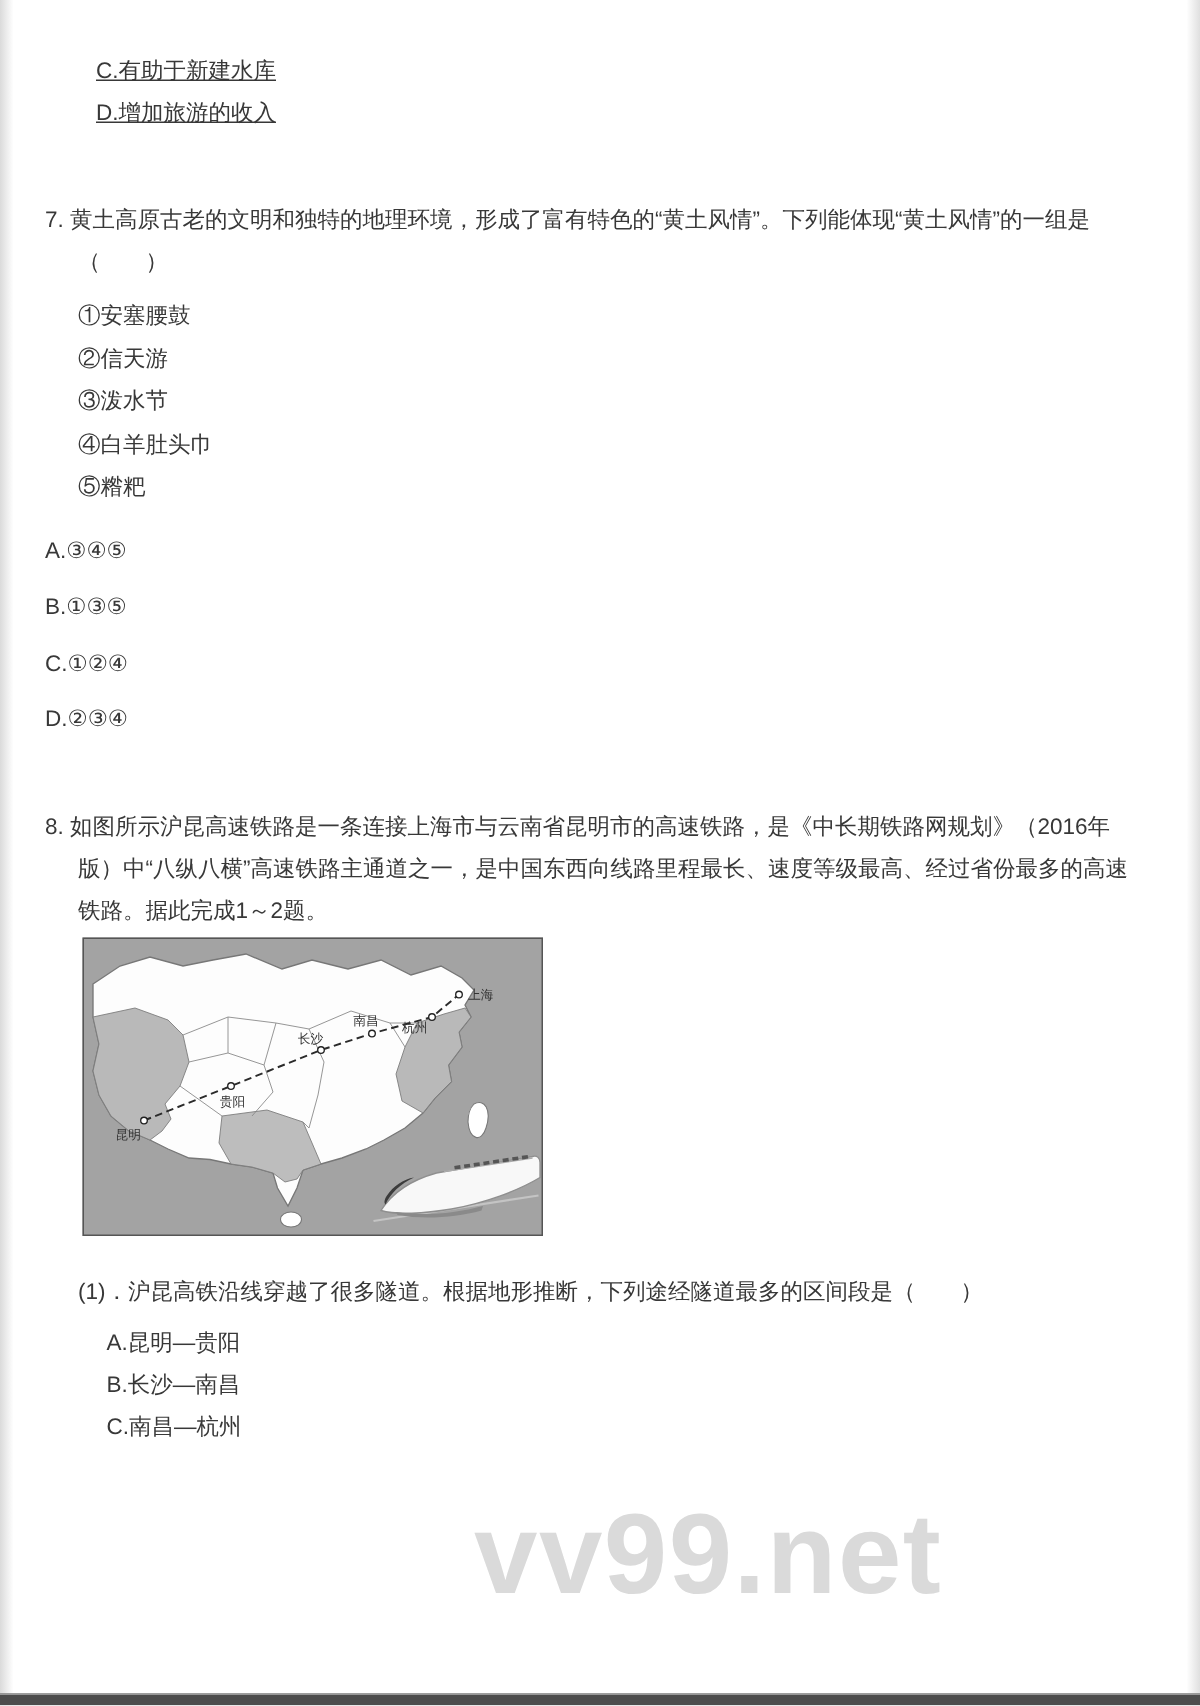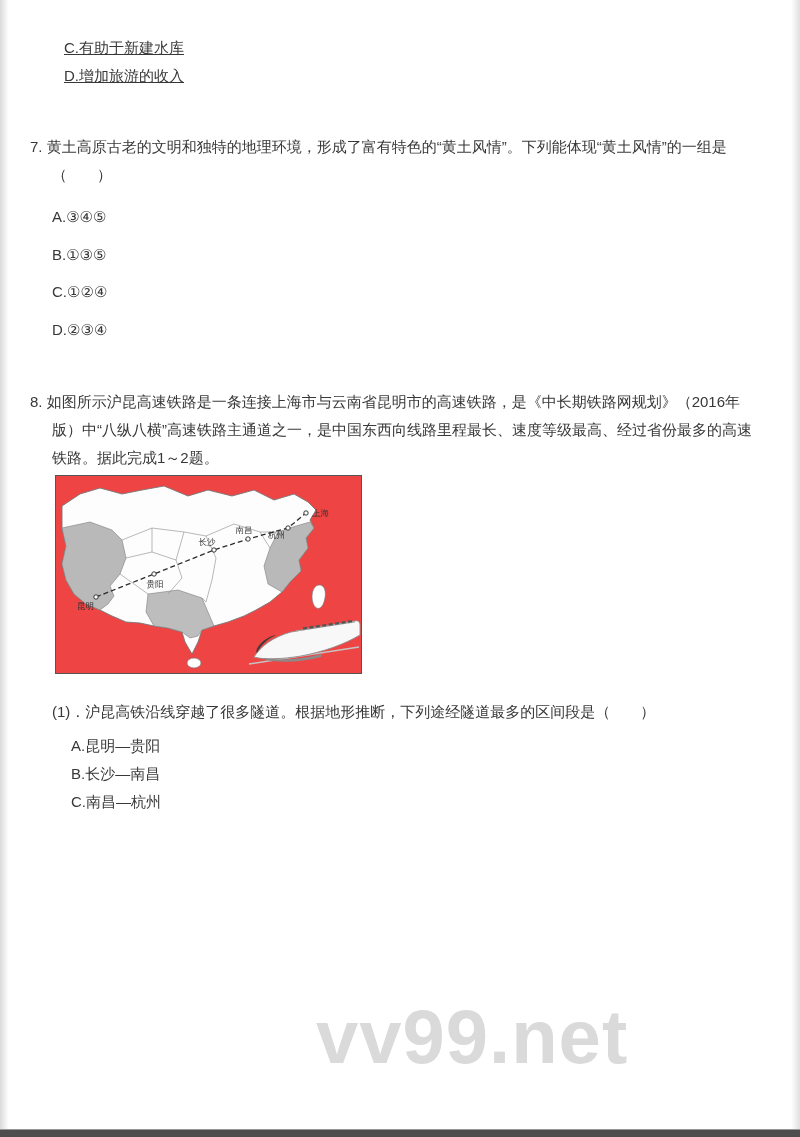--- a/index.html
+++ b/index.html
@@ -40,28 +40,28 @@
   .prev-block { margin-left: 34px; }
   .prev-block .opt-line { line-height: 28px; text-decoration: underline; }
   .question {
     margin-top: 43px; width: 724px;
     padding-left: 22px; text-indent: -22px;
   }
   .qnum { display: inline; }
   .qstem { display: inline; }
   .q7-items { margin-left: 22px; margin-top: 8px; }
   .q7-items .item-line { line-height: 28.5px; }
-  .q7-options { margin-left: 22px; margin-top: 14px; }
+  .q7-options { margin-top: 14px; }
   .q7-options .opt-line { margin-bottom: 9.5px; line-height: 28px; }
   .question-8 { margin-top: 44px; }
   .map-figure {
     margin: 3px 0 12px 25px;
     width: 307px; height: 199px;
     border: 1px solid #555;
-    background: #ef4444;
+    background: #a3a3a3;
   }
   .map-figure svg { display: block; width: 100%; height: 100%; }
   .subq { margin-left: 22px; margin-top: 24px; width: 720px; }
   .subq-options { margin-left: 31px; margin-top: 6px; }
   .subq-options .opt-line { line-height: 28px; margin-left: 10px; }
   .subq-2 { margin-top: 5px; }
   .map-label {
     font-size: 8.5px; fill: #333333;
     font-family: "Liberation Sans", sans-serif;
   }
@@ -80,20 +80,27 @@
     <div class="prev-block">
       <div class="opt-line">C.有助于新建水库</div>
       <div class="opt-line">D.增加旅游的收入</div>
     </div>
 
     <div class="question">
       <span class="qnum">7.</span>
       <span class="qstem">黄土高原古老的文明和独特的地理环境，形成了富有特色的“黄土风情”。下列能体现“黄土风情”的一组是（　　）</span>
     </div>
 
+    <div class="q7-items">
+      <div class="item-line">①安塞腰鼓</div>
+      <div class="item-line">②信天游</div>
+      <div class="item-line">③泼水节</div>
+      <div class="item-line">④白羊肚头巾</div>
+      <div class="item-line">⑤糌粑</div>
+    </div>
 
     <div class="q7-options">
       <div class="opt-line">A.③④⑤</div>
       <div class="opt-line">B.①③⑤</div>
       <div class="opt-line">C.①②④</div>
       <div class="opt-line">D.②③④</div>
     </div>
 
     <div class="question question-8">
       <span class="qnum">8.</span>

